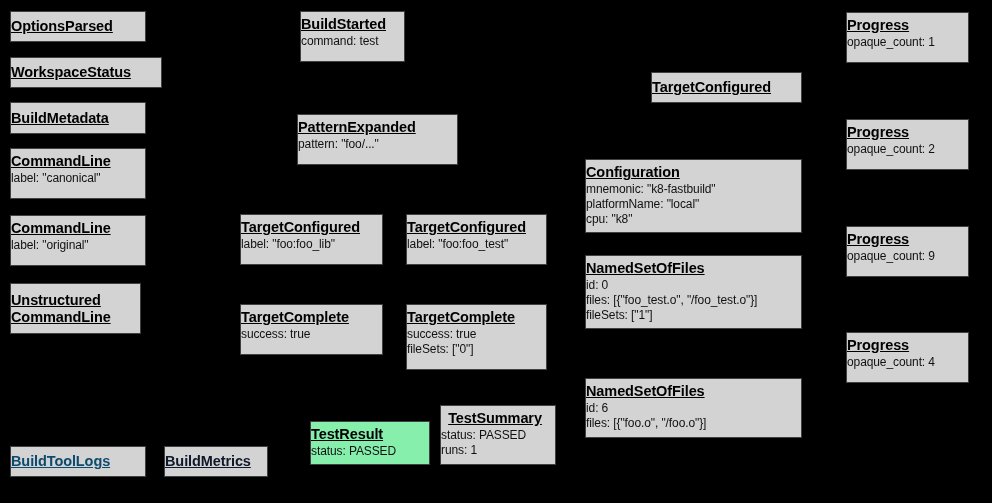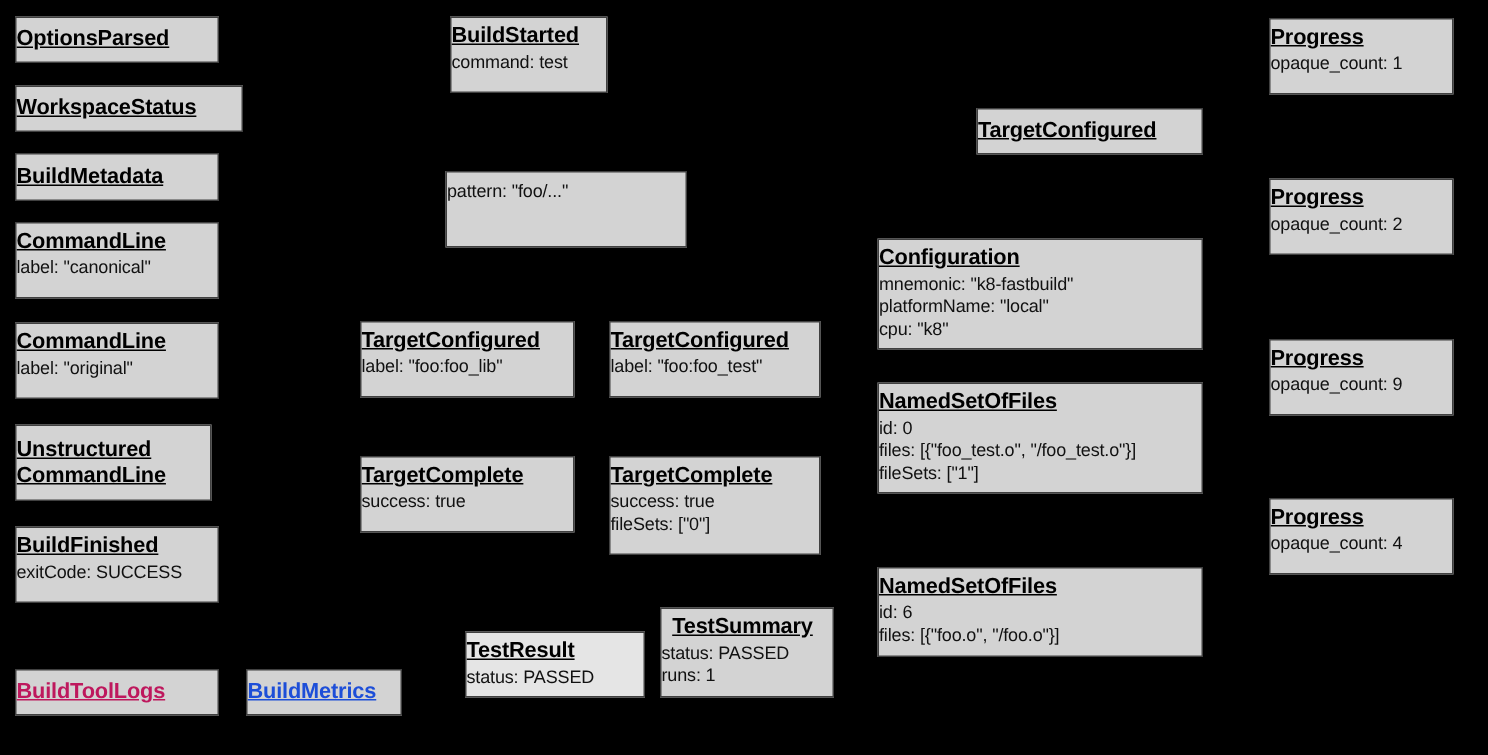--- a/index.html
+++ b/index.html
@@ -74,39 +74,34 @@
     <div class="node" style="left: 10px; top: 215px; width: 136px; height: 51px; background: rgb(211, 211, 211); border-color: rgb(64, 64, 64);">
       <span class="node-title" style="color: rgb(0, 0, 0);">CommandLine</span>
       <span class="node-fields">
         <span class="node-field">label: "original"</span>
       </span>
     </div>
     <div class="node title-only" style="left: 10px; top: 283px; width: 131px; height: 51px; background: rgb(211, 211, 211); border-color: rgb(64, 64, 64);">
       <span class="node-title" style="color: rgb(0, 0, 0);">Unstructured
 CommandLine</span>
     </div>
-    <div class="node" style="left: 10px; top: 351px; width: 136px; height: 51px; background: rgb(211, 211, 211); border-color: rgb(64, 64, 64);">
-      <span class="node-title" style="color: rgb(0, 0, 0);">BuildFinished</span>
-      <span class="node-fields">
-        <span class="node-field">exitCode: SUCCESS</span>
-      </span>
-    </div>
     <div class="node title-only" style="left: 10px; top: 446px; width: 136px; height: 31px; background: rgb(211, 211, 211); border-color: rgb(64, 64, 64);">
-      <span class="node-title" style="color: #be185d;">BuildToolLogs</span>
+      <span class="node-title" style="color: #0c4a6e;">BuildToolLogs</span>
     </div>
     <div class="node title-only" style="left: 164px; top: 446px; width: 104px; height: 31px; background: rgb(211, 211, 211); border-color: rgb(64, 64, 64);">
-      <span class="node-title" style="color: #1d4ed8; text-align: center;">BuildMetrics</span>
+      <span class="node-title" style="color: #0f172a; text-align: center;">BuildMetrics</span>
     </div>
     <div class="node" style="left: 300px; top: 11px; width: 105px; height: 51px; background: rgb(211, 211, 211); border-color: rgb(64, 64, 64);">
       <span class="node-title" style="color: rgb(0, 0, 0);">BuildStarted</span>
       <span class="node-fields">
         <span class="node-field">command: test</span>
       </span>
     </div>
     <div class="node" style="left: 297px; top: 114px; width: 161px; height: 51px; background: rgb(211, 211, 211); border-color: rgb(64, 64, 64);">
+      <span class="node-title" style="color: rgb(0, 0, 0);">PatternExpanded</span>
       <span class="node-fields">
         <span class="node-field">pattern: "foo/..."</span>
       </span>
     </div>
     <div class="node" style="left: 240px; top: 214px; width: 143px; height: 51px; background: rgb(211, 211, 211); border-color: rgb(64, 64, 64);">
       <span class="node-title" style="color: rgb(0, 0, 0);">TargetConfigured</span>
       <span class="node-fields">
         <span class="node-field">label: "foo:foo_lib"</span>
       </span>
     </div>
@@ -122,21 +117,21 @@
         <span class="node-field">success: true</span>
       </span>
     </div>
     <div class="node" style="left: 406px; top: 304px; width: 141px; height: 66px; background: rgb(211, 211, 211); border-color: rgb(64, 64, 64);">
       <span class="node-title" style="color: rgb(0, 0, 0);">TargetComplete</span>
       <span class="node-fields">
         <span class="node-field">success: true</span>
         <span class="node-field">fileSets: ["0"]</span>
       </span>
     </div>
-    <div class="node" style="left: 310px; top: 421px; width: 120px; height: 44px; background: #e5e5e5; border-color: rgb(64, 64, 64);">
+    <div class="node" style="left: 310px; top: 421px; width: 120px; height: 44px; background: #86efac; border-color: rgb(64, 64, 64);">
       <span class="node-title" style="color: rgb(0, 0, 0);">TestResult</span>
       <span class="node-fields">
         <span class="node-field">status: PASSED</span>
       </span>
     </div>
     <div class="node" style="left: 440px; top: 405px; width: 116px; height: 60px; background: rgb(211, 211, 211); border-color: rgb(64, 64, 64);">
       <span class="node-title" style="color: rgb(0, 0, 0); text-align: center;">TestSummary</span>
       <span class="node-fields">
         <span class="node-field">status: PASSED</span>
         <span class="node-field">runs: 1</span>

